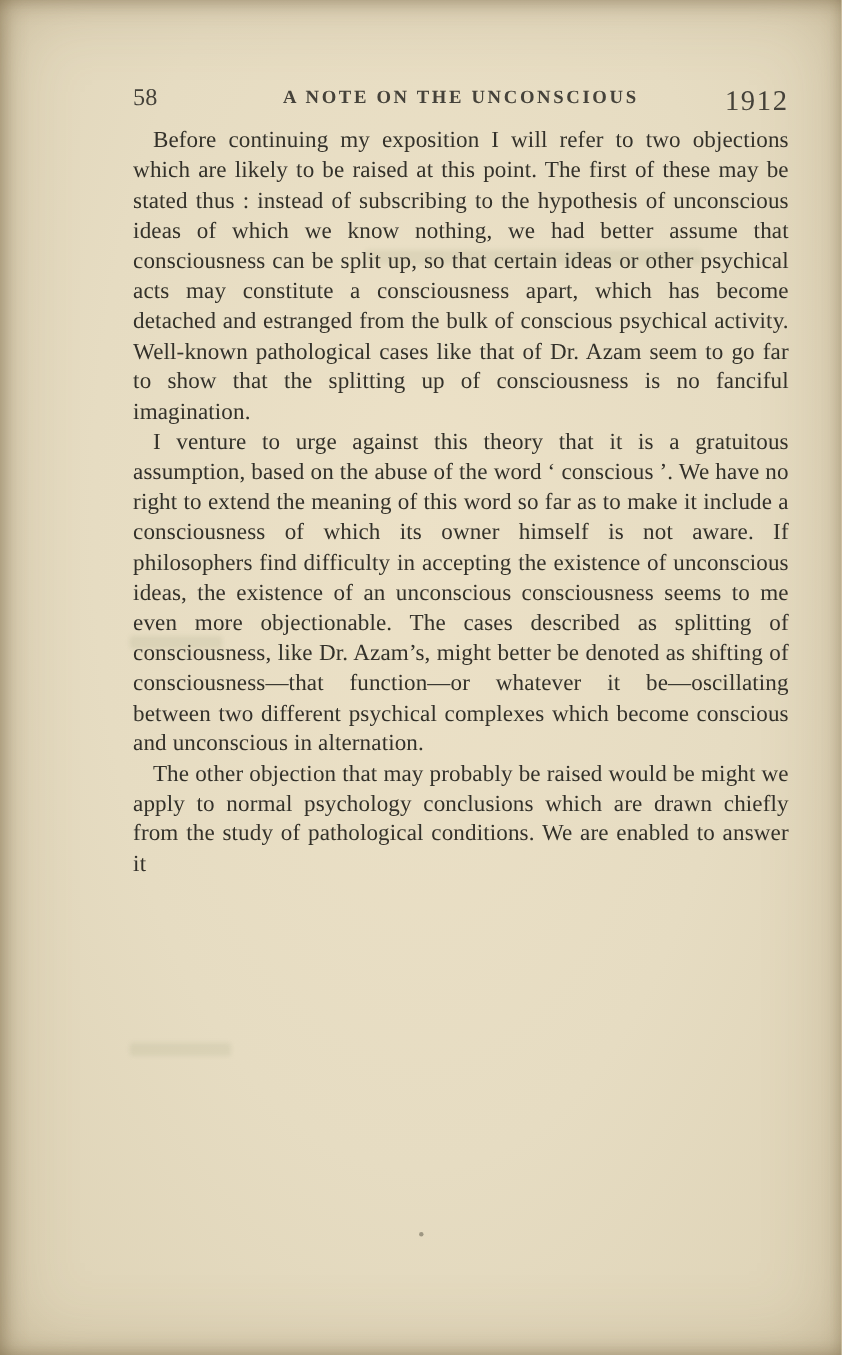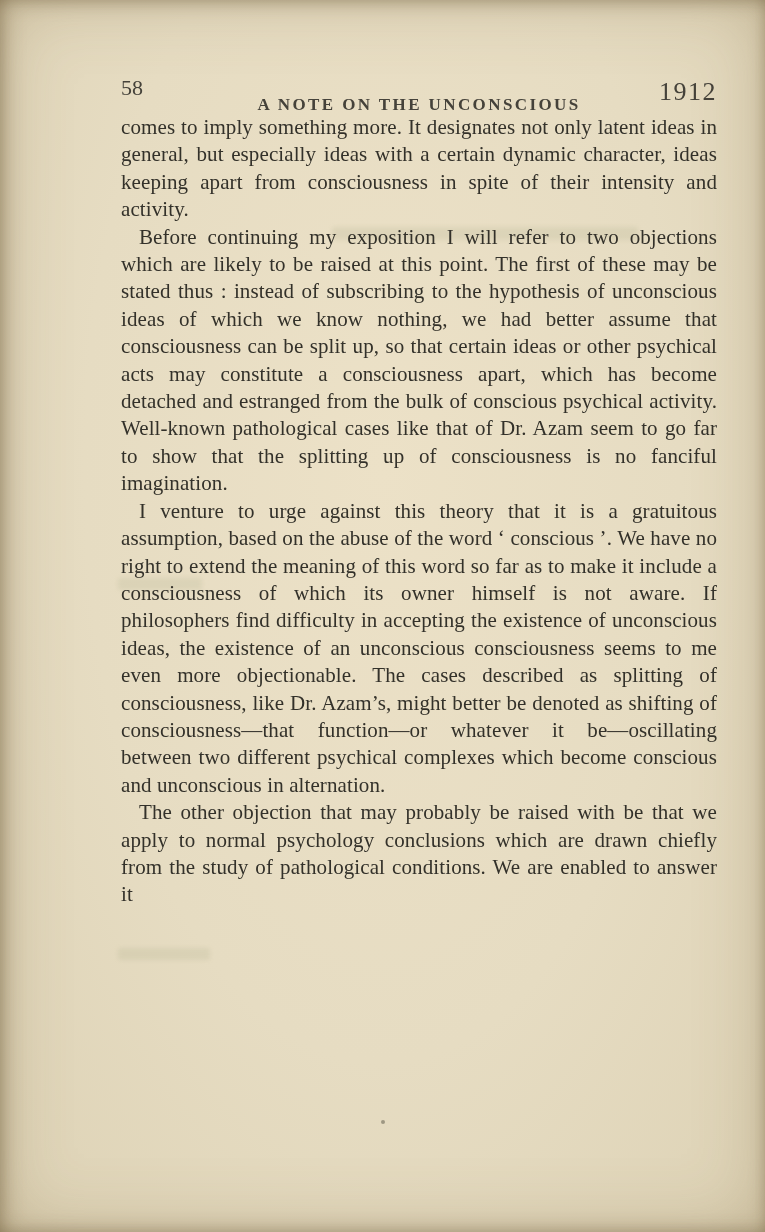--- a/index.html
+++ b/index.html
@@ -51,21 +51,20 @@
   }
   .running-head {
     position: absolute;
     left: 50%;
     top: 3px;
     transform: translateX(-50%);
     font-size: 17px;
     letter-spacing: 2.4px;
     font-weight: bold;
     white-space: nowrap;
-    margin-top: 16px;
   }
   .edition-year {
     position: absolute;
     right: 0;
     top: 1px;
     font-size: 26px;
     letter-spacing: 1.5px;
   }
   .page-body {
     position: absolute;
@@ -111,19 +110,18 @@
   <div class="artifact" style="left:118px; top:948px; width:92px; height:12px;"></div>
   <div class="speck" style="left:381px; top:1120px;"></div>
 
   <header class="page-header">
     <span class="page-number">58</span>
     <span class="running-head">A NOTE ON THE UNCONSCIOUS</span>
     <span class="edition-year">1912</span>
   </header>
 
   <main class="page-body">
-      <p class="">comes to imply something more. It designates not only latent ideas in general, but especially ideas with a certain dynamic character, ideas keeping apart from consciousness in spite of their intensity and activity.</p>
       <p class="indent">Before continuing my exposition I will refer to two objections which are likely to be raised at this point. The first of these may be stated thus : instead of subscribing to the hypothesis of unconscious ideas of which we know nothing, we had better assume that consciousness can be split up, so that certain ideas or other psychical acts may constitute a consciousness apart, which has become detached and estranged from the bulk of conscious psychical activity. Well-known pathological cases like that of Dr. Azam seem to go far to show that the splitting up of consciousness is no fanciful imagination.</p>
       <p class="indent">I venture to urge against this theory that it is a gratuitous assumption, based on the abuse of the word ‘ conscious ’. We have no right to extend the meaning of this word so far as to make it include a consciousness of which its owner himself is not aware. If philosophers find difficulty in accepting the existence of unconscious ideas, the existence of an unconscious consciousness seems to me even more objectionable. The cases described as splitting of consciousness, like Dr. Azam’s, might better be denoted as shifting of consciousness—that function—or whatever it be—oscillating between two different psychical complexes which become conscious and unconscious in alternation.</p>
-      <p class="indent">The other objection that may probably be raised with be that we apply to normal psychology conclusions which are drawn chiefly from the study of pathological conditions. We are enabled to answer it</p>
+      <p class="indent">The other objection that may probably be raised would be might we apply to normal psychology conclusions which are drawn chiefly from the study of pathological conditions. We are enabled to answer it</p>
     </main>
 
 </div>
 
 </body></html>

